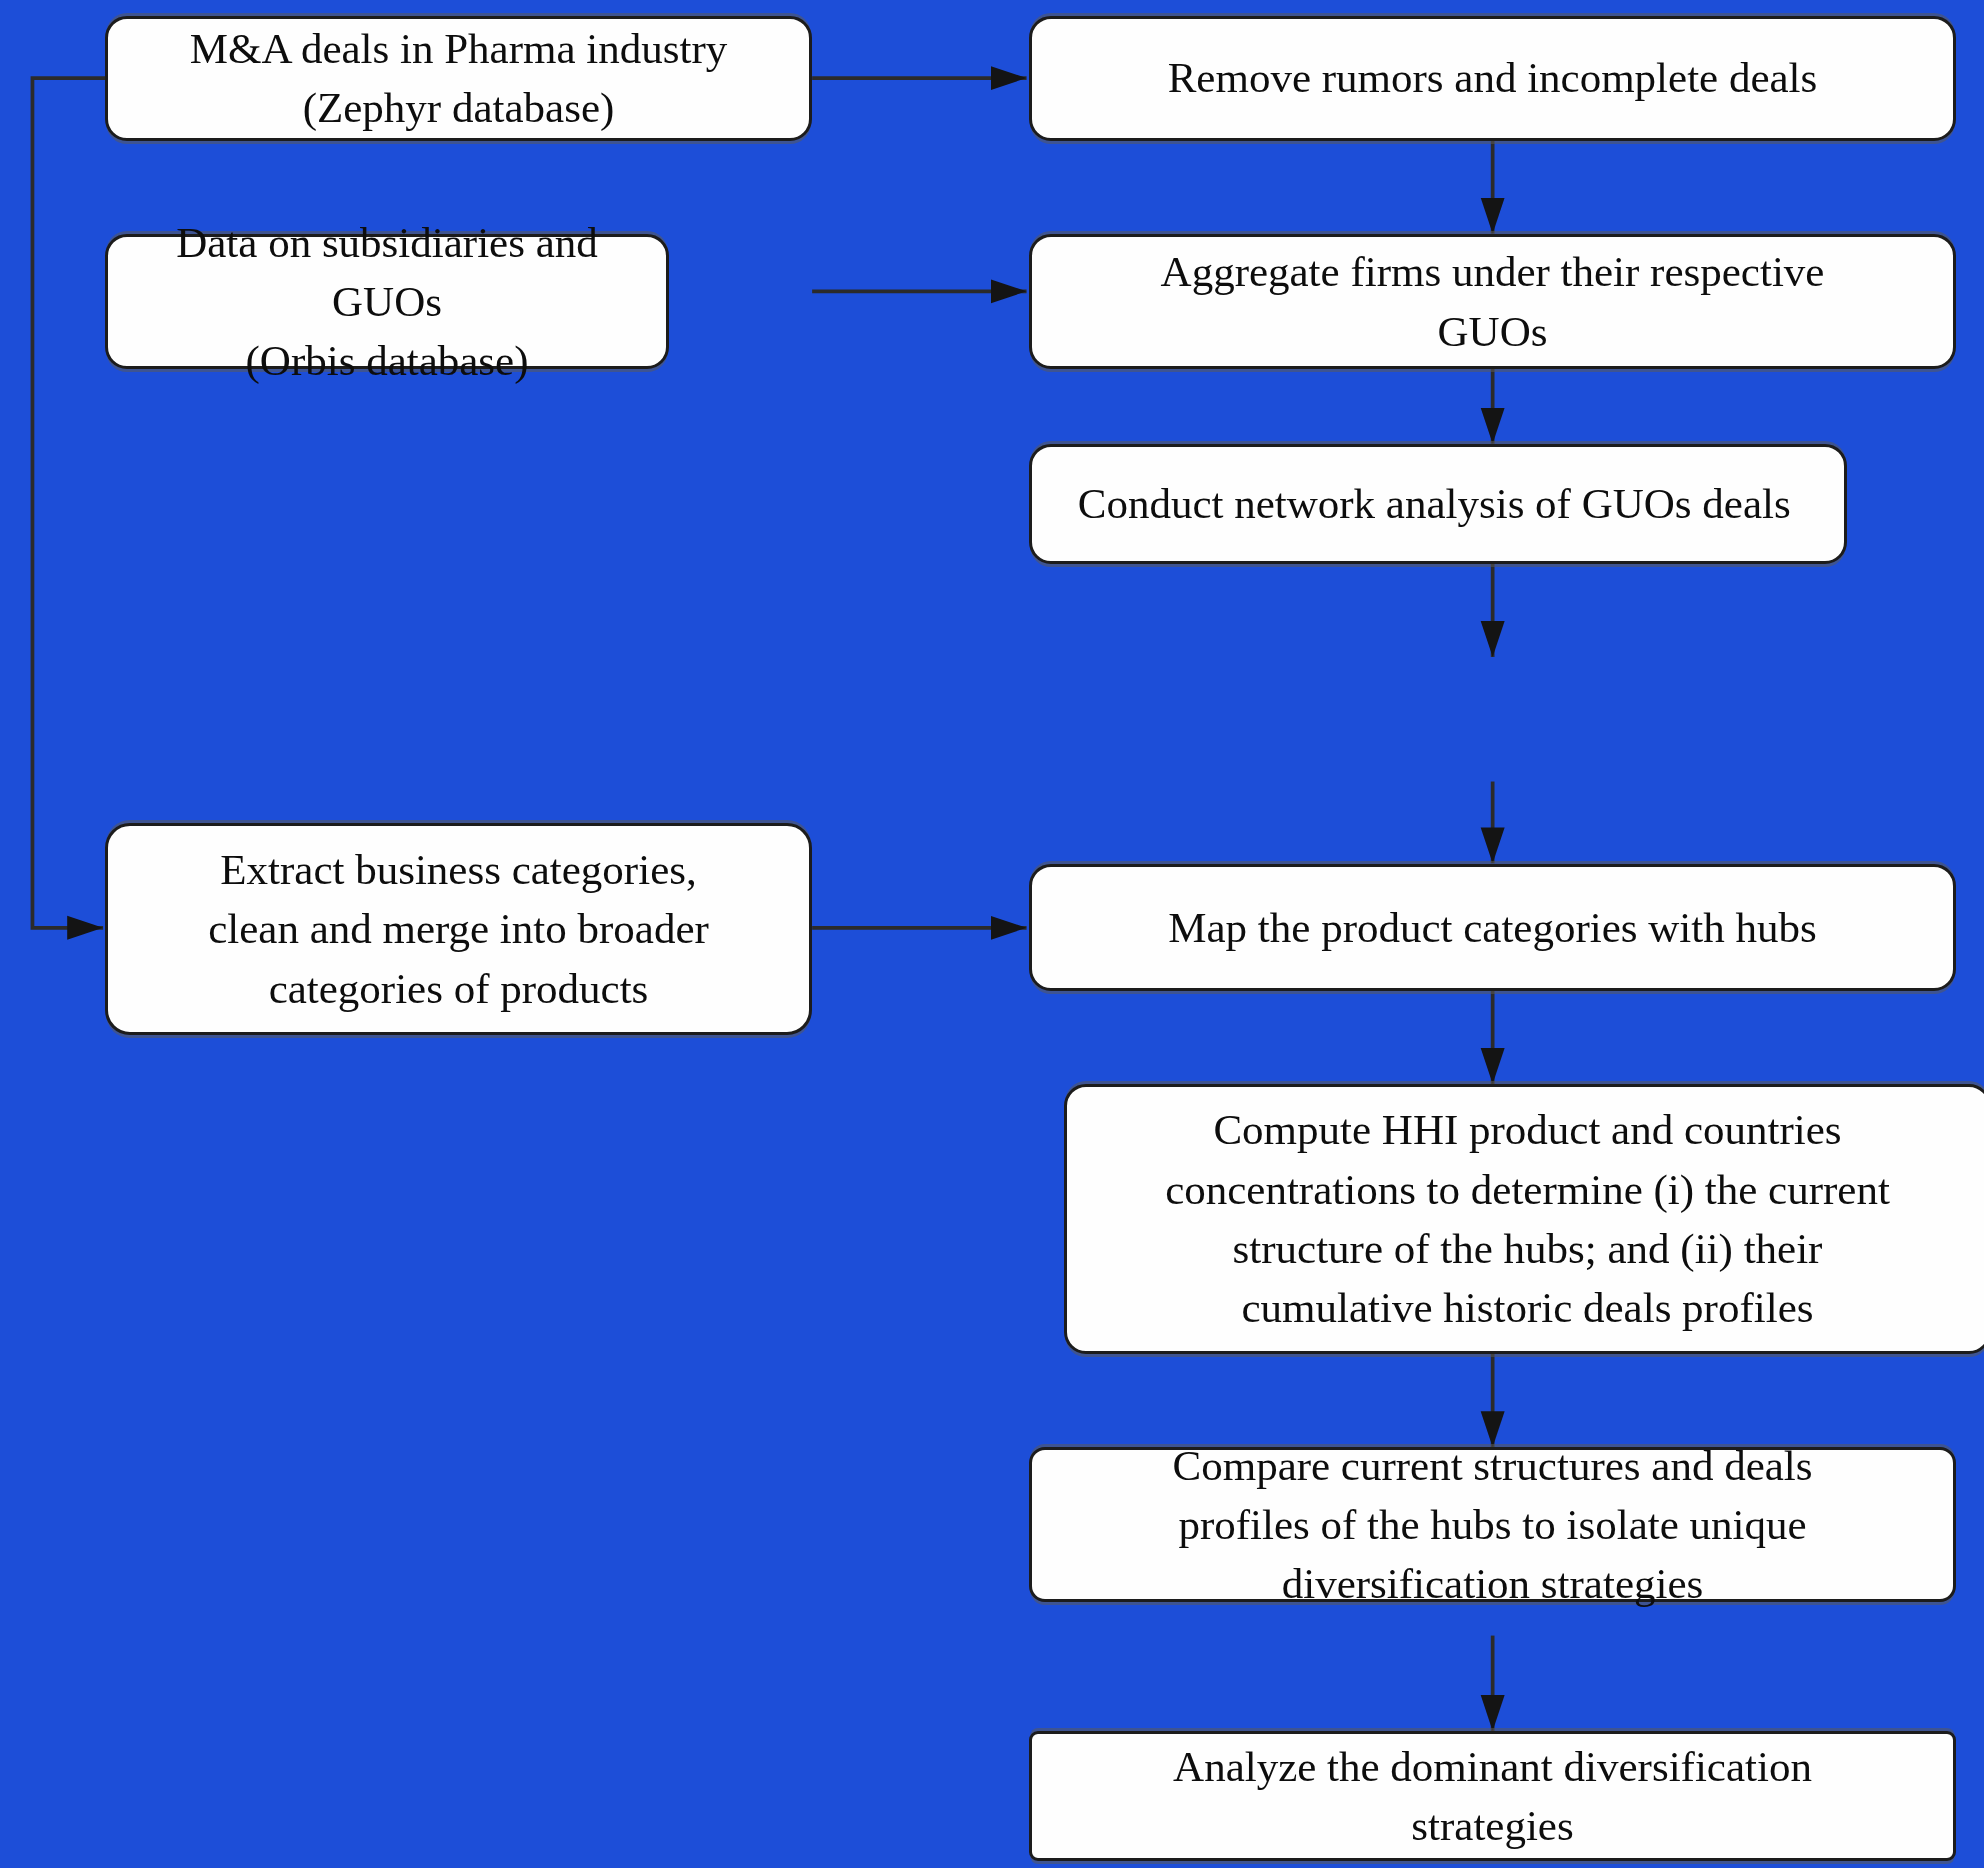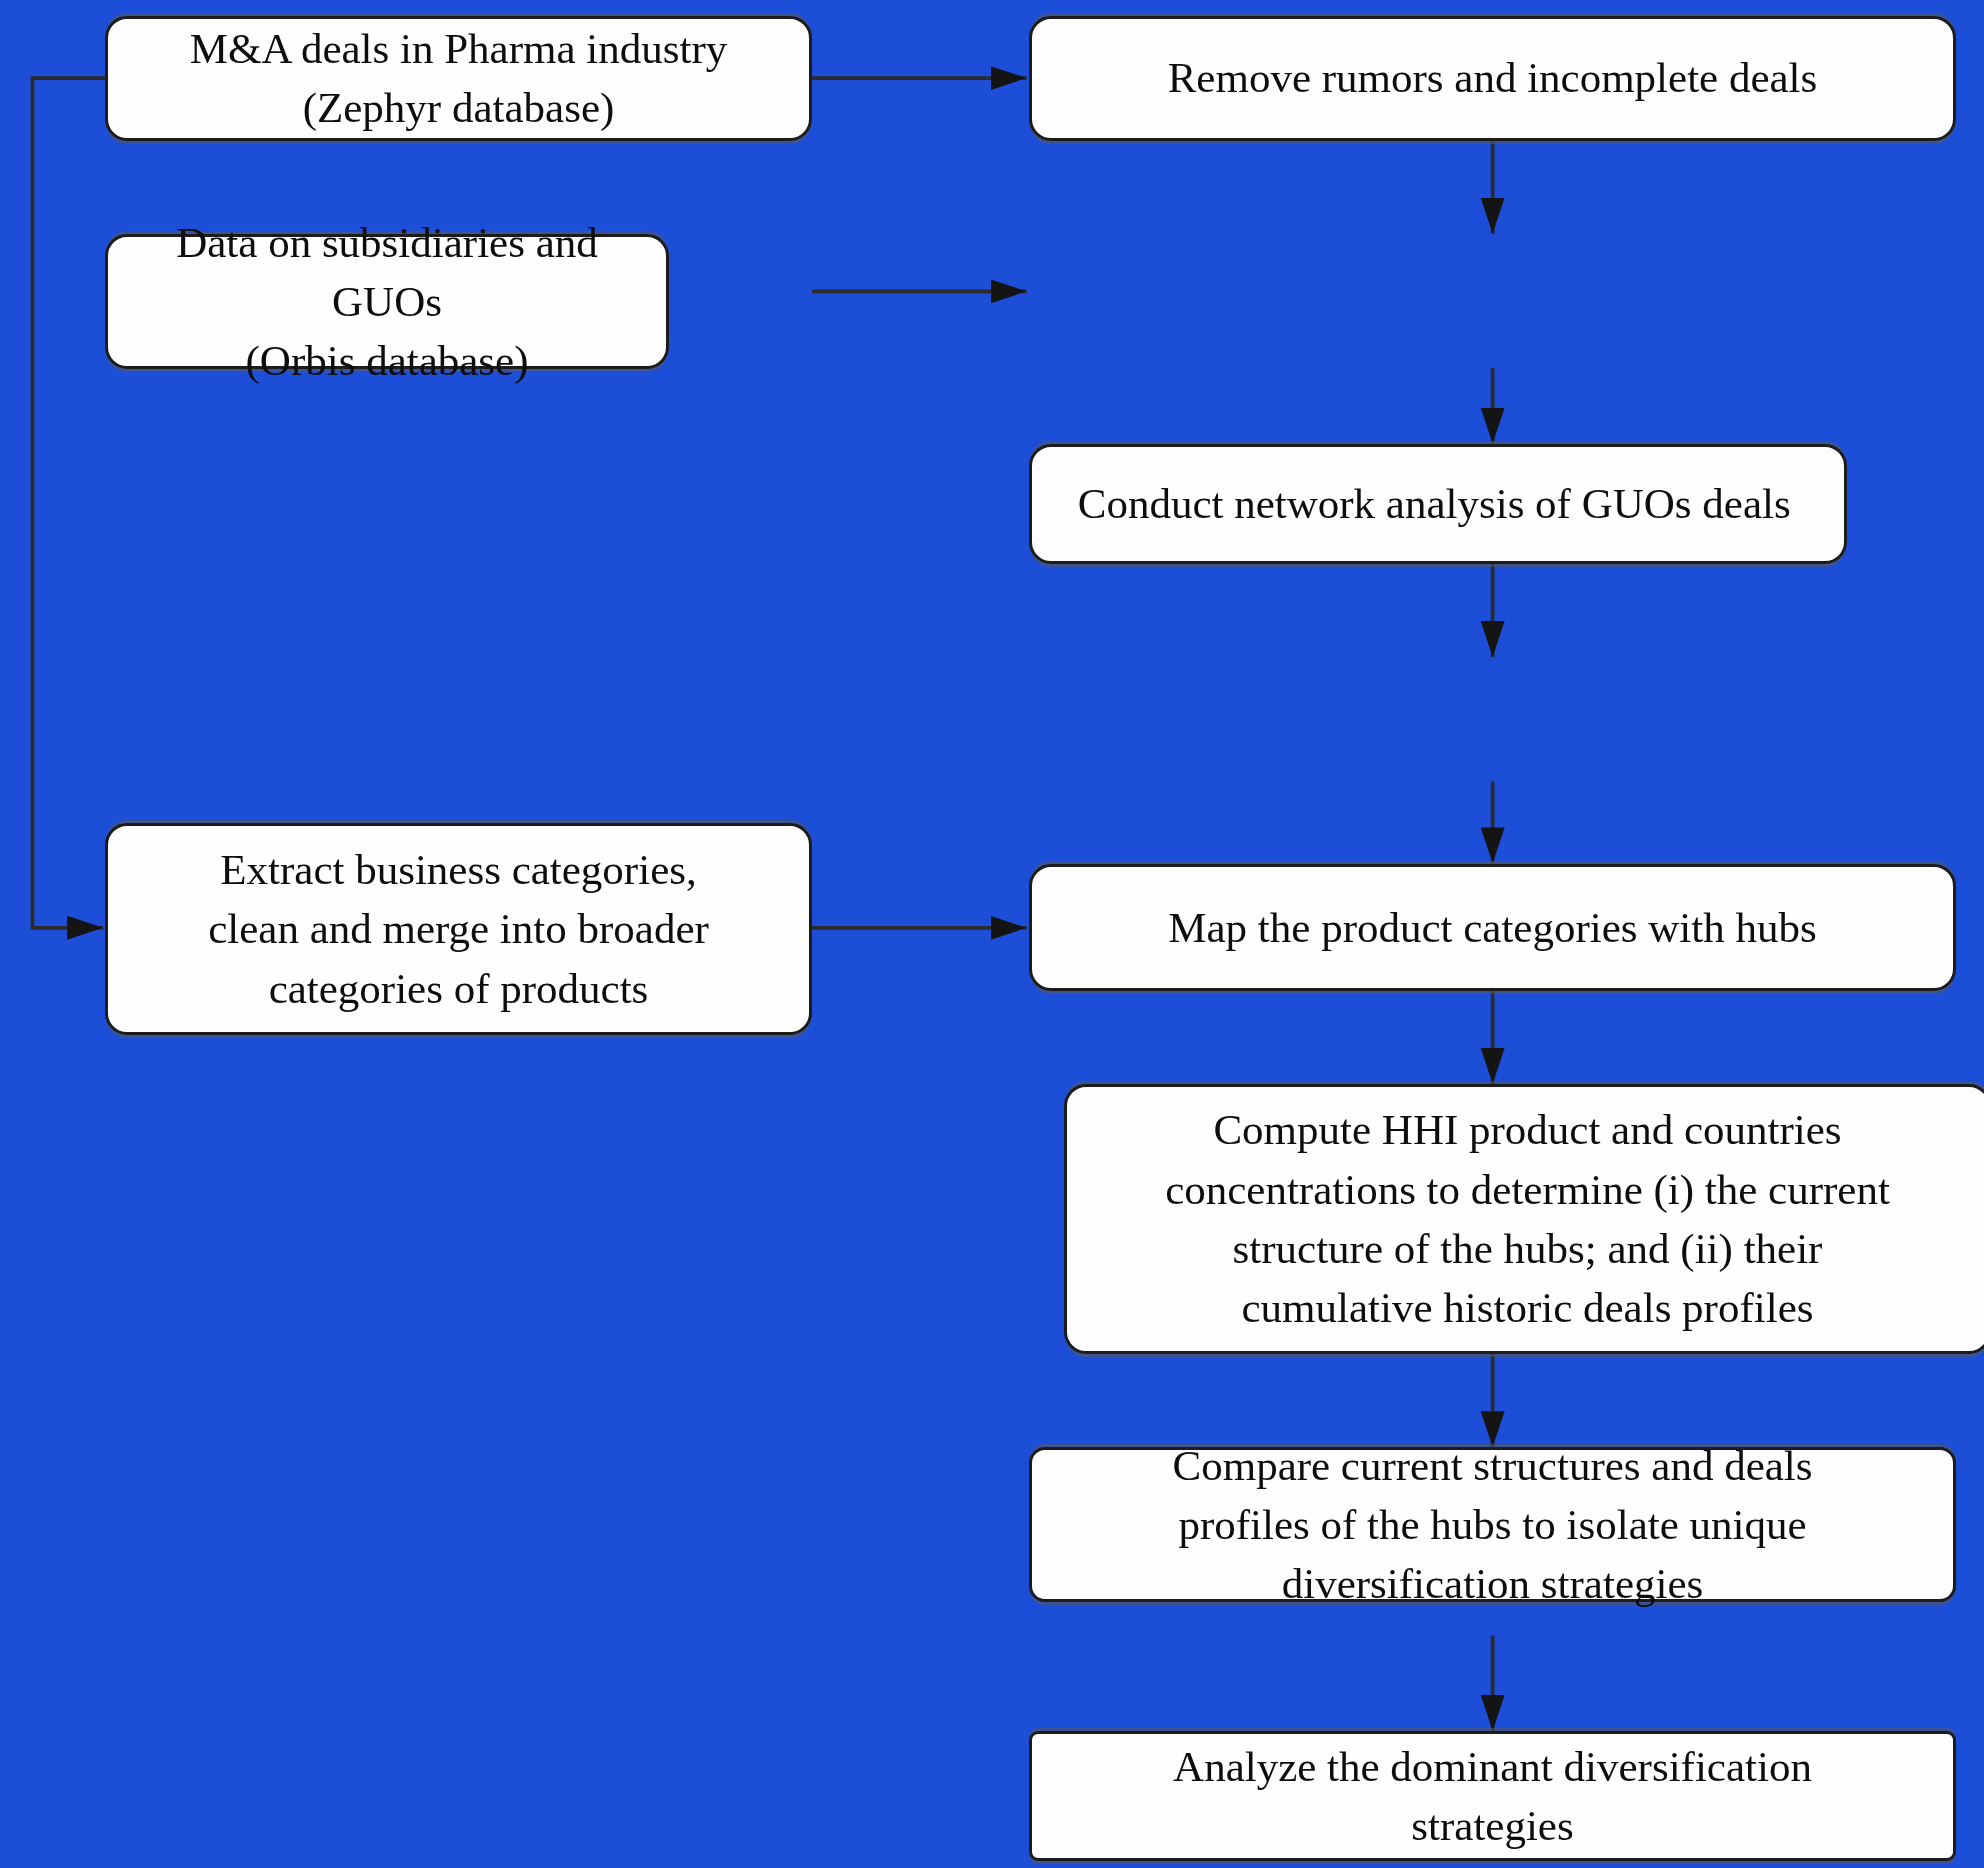--- a/index.html
+++ b/index.html
@@ -31,21 +31,21 @@
     border-radius: 22px;
     box-shadow: 0 4.3px 0 -1.2px rgba(90,90,90,0.55), 0 -4.3px 0 -1.2px rgba(90,90,90,0.55);
     color: #0d0d0d;
     font-size: 43px;
     line-height: 1.38;
     padding: 0 23.6px;
   }
   
   #n-l1 { left: 105px;  top: 15.5px;   width: 707px; height: 125px; }
   #n-l2 { left: 105px;  top: 234px;  width: 564px; height: 135px; }
-  #n-l3 { left: 105px;  top: 823px; width: 707px; height: 212px; }
+  #n-l3 { left: 105px;  top: 823px; width: 707px; height: 212px; border-radius: 25px; }
   
   #n-r1 { left: 1029px; top: 15.5px;   width: 927px; height: 125px; }
   #n-r2 { left: 1029px; top: 234px;  width: 927px; height: 135px; }
   #n-r3 { left: 1029px; top: 444px;  width: 818px; height: 120px; padding-left: 16px; }
   #n-r4 { left: 1029px; top: 657px; width: 927px; height: 125px; }
   #n-r5 { left: 1029px; top: 864px; width: 927px; height: 127px; }
   #n-r6 { left: 1029px; top: 1084px; width: 927px; height: 270px; margin-left: 35px; }
   #n-r7 { left: 1029px; top: 1447px; width: 927px; height: 155px; border-radius: 16px; }
   #n-r8 { left: 1029px; top: 1731px; width: 927px; height: 130px; border-radius: 9px; }
 </style>
@@ -78,20 +78,22 @@
 
   <div class="node" id="n-l1">M&amp;A deals in Pharma industry
 (Zephyr database)</div>
   <div class="node" id="n-l2">Data on subsidiaries and GUOs
 (Orbis database)</div>
   <div class="node" id="n-l3">Extract business categories,
 clean and merge into broader
 categories of products</div>
 
   <div class="node" id="n-r1">Remove rumors and incomplete deals</div>
+  <div class="node" id="n-r2">Aggregate firms under their respective
+GUOs</div>
   <div class="node" id="n-r3">Conduct network analysis of GUOs deals</div>
   <div class="node" id="n-r5">Map the product categories with hubs</div>
   <div class="node" id="n-r6">Compute HHI product and countries
 concentrations to determine (i) the current
 structure of the hubs; and (ii) their
 cumulative historic deals profiles</div>
   <div class="node" id="n-r7">Compare current structures and deals
 profiles of the hubs to isolate unique
 diversification strategies</div>
   <div class="node" id="n-r8">Analyze the dominant diversification

